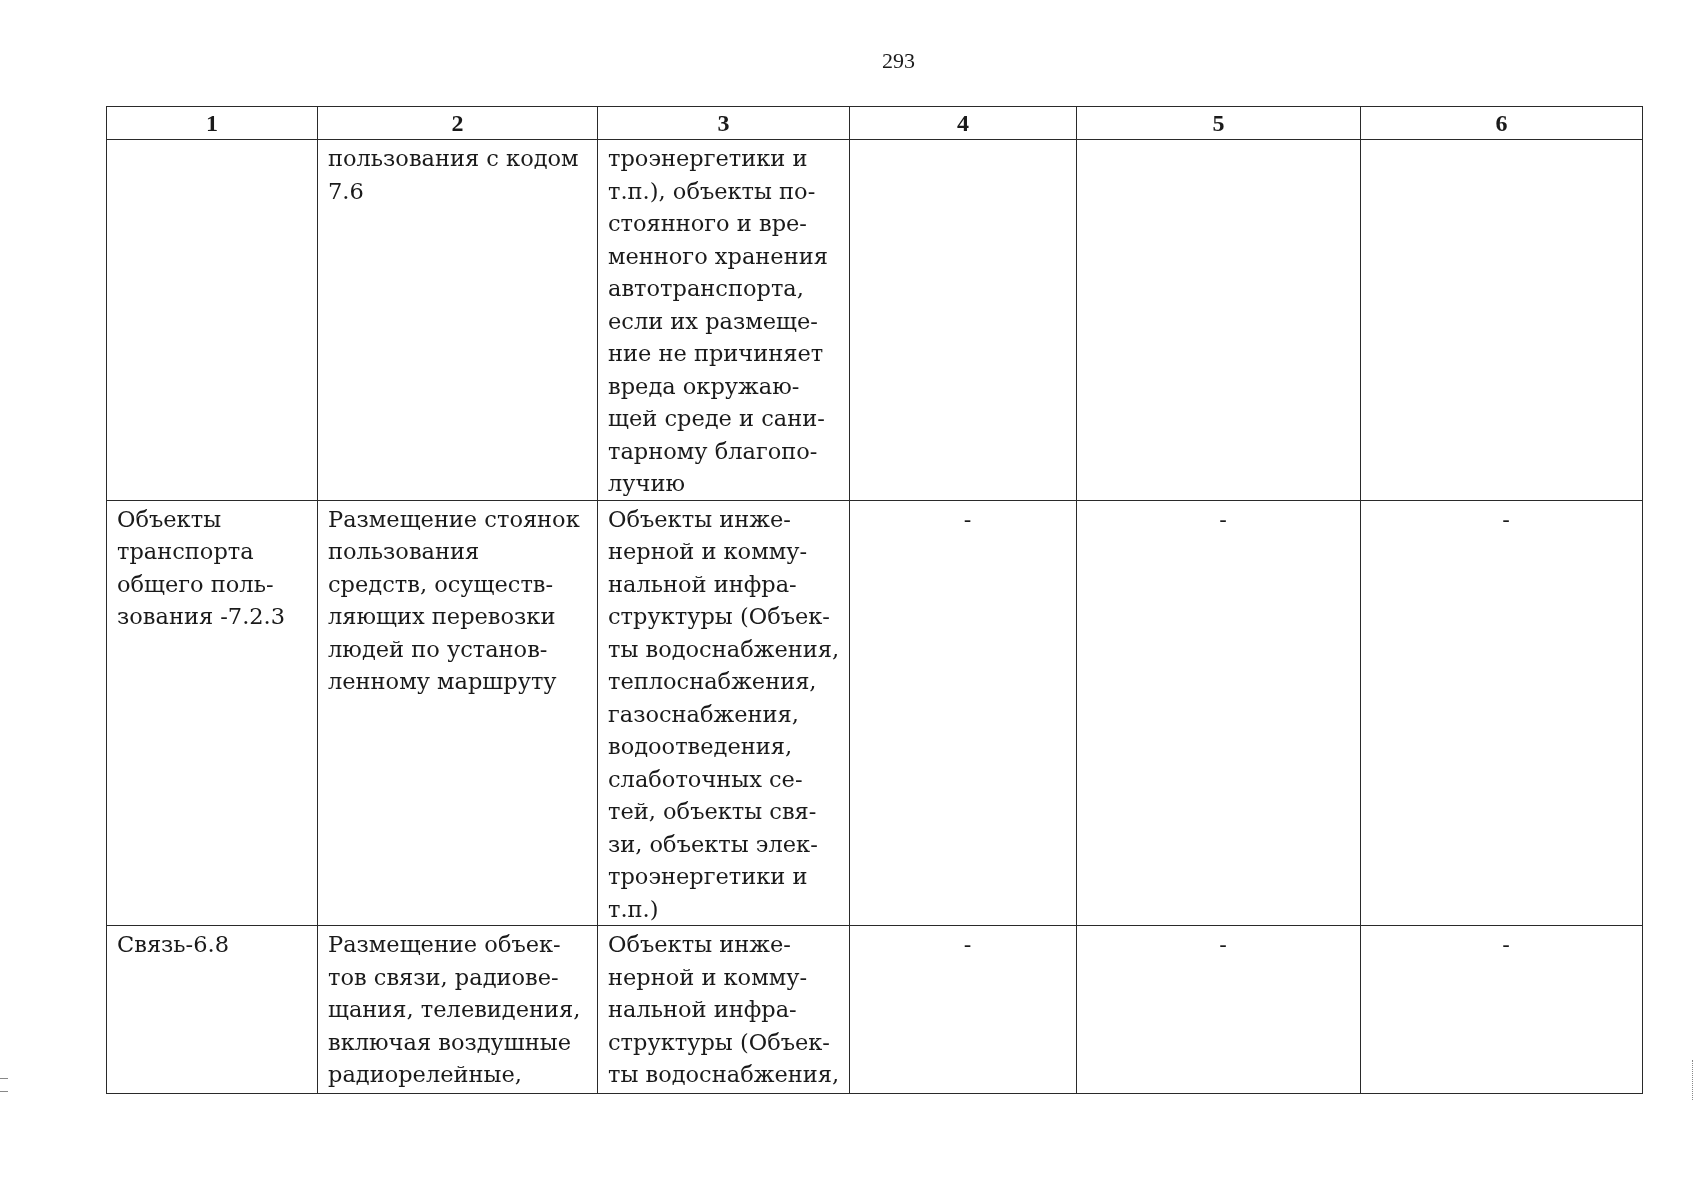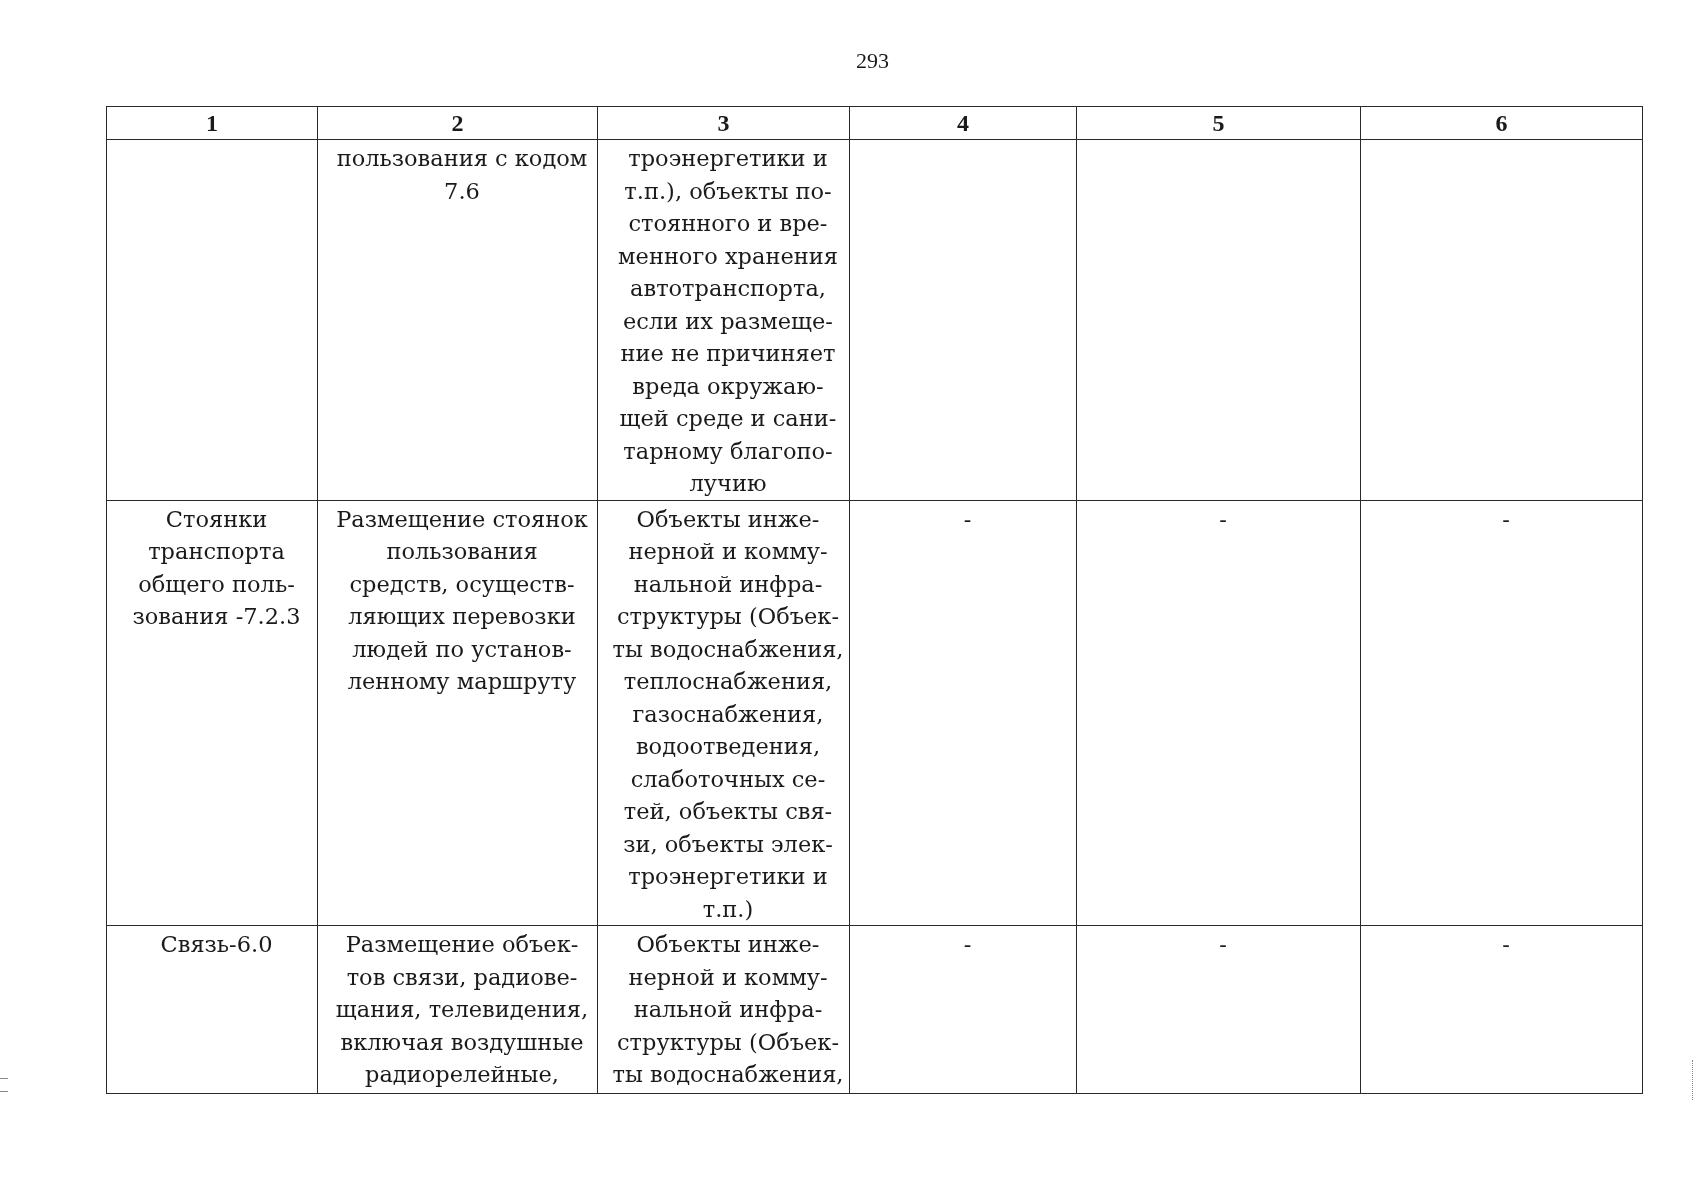--- a/index.html
+++ b/index.html
@@ -1,26 +1,26 @@
 <!DOCTYPE html>
 <html><head>
   <meta charset="utf-8">
   <style>
     html, body { margin: 0; padding: 0; background: #ffffff; }
     body { width: 1697px; height: 1200px; position: relative; overflow: hidden;
            font-family: "DejaVu Serif", "Liberation Serif", serif; color: #1a1a1a; }
     .page-number { position: absolute; top: 48px; left: 0; width: 1697px; text-align: center;
                    font-family: "Liberation Serif", serif; font-size: 22px; padding-left: 0; }
-    .page-number span { position: relative; left: 24px; }
+    .page-number span { position: relative; left: 50px; }
     table.doc { position: absolute; left: 106px; top: 106px; border-collapse: collapse;
                 table-layout: fixed; width: 1536px; }
     table.doc th, table.doc td { border: 1.5px solid #2a2a2a; vertical-align: top; padding: 0; }
     table.doc th { height: 32px; font-family: "Liberation Serif", serif; font-weight: bold;
                    font-size: 24px; text-align: center; vertical-align: middle; }
-    table.doc td { font-size: 22.5px; line-height: 32.5px; padding: 2px 1px 0 10px; text-align: center; }
+    table.doc td { font-size: 22.5px; line-height: 32.5px; padding: 2px 1px 0 10px; }
     td.dash { text-align: center; }
     .cell-text { white-space: pre-line; }
     .side-mark-left { position: absolute; left: 0; top: 1078px; width: 8px; height: 12px;
                       border-top: 1px solid #888; border-bottom: 1px solid #888; }
     .side-mark-right { position: absolute; right: 0; top: 1060px; width: 4px; height: 40px;
                        border-left: 1px dotted #888; }
   </style>
 </head>
 <body>
 
@@ -72,21 +72,21 @@
         </td>
       <td class="dash">
           <div class="cell-text"></div>
         </td>
       <td class="dash">
           <div class="cell-text"></div>
         </td>
     </tr>
     <tr style="height:423px">
       <td>
-          <div class="cell-text">Стоянки
+          <div class="cell-text">Объекты
 транспорта
 общего поль-
 зования -7.2.3</div>
         </td>
       <td>
           <div class="cell-text">Размещение стоянок
 пользования
 средств, осуществ-
 ляющих перевозки
 людей по установ-
@@ -112,21 +112,21 @@
         </td>
       <td class="dash">
           <div class="cell-text">-</div>
         </td>
       <td class="dash">
           <div class="cell-text">-</div>
         </td>
     </tr>
     <tr style="height:168px">
       <td>
-          <div class="cell-text">Связь-6.0</div>
+          <div class="cell-text">Связь-6.8</div>
         </td>
       <td>
           <div class="cell-text">Размещение объек-
 тов связи, радиове-
 щания, телевидения,
 включая воздушные
 радиорелейные,</div>
         </td>
       <td>
           <div class="cell-text">Объекты инже-

